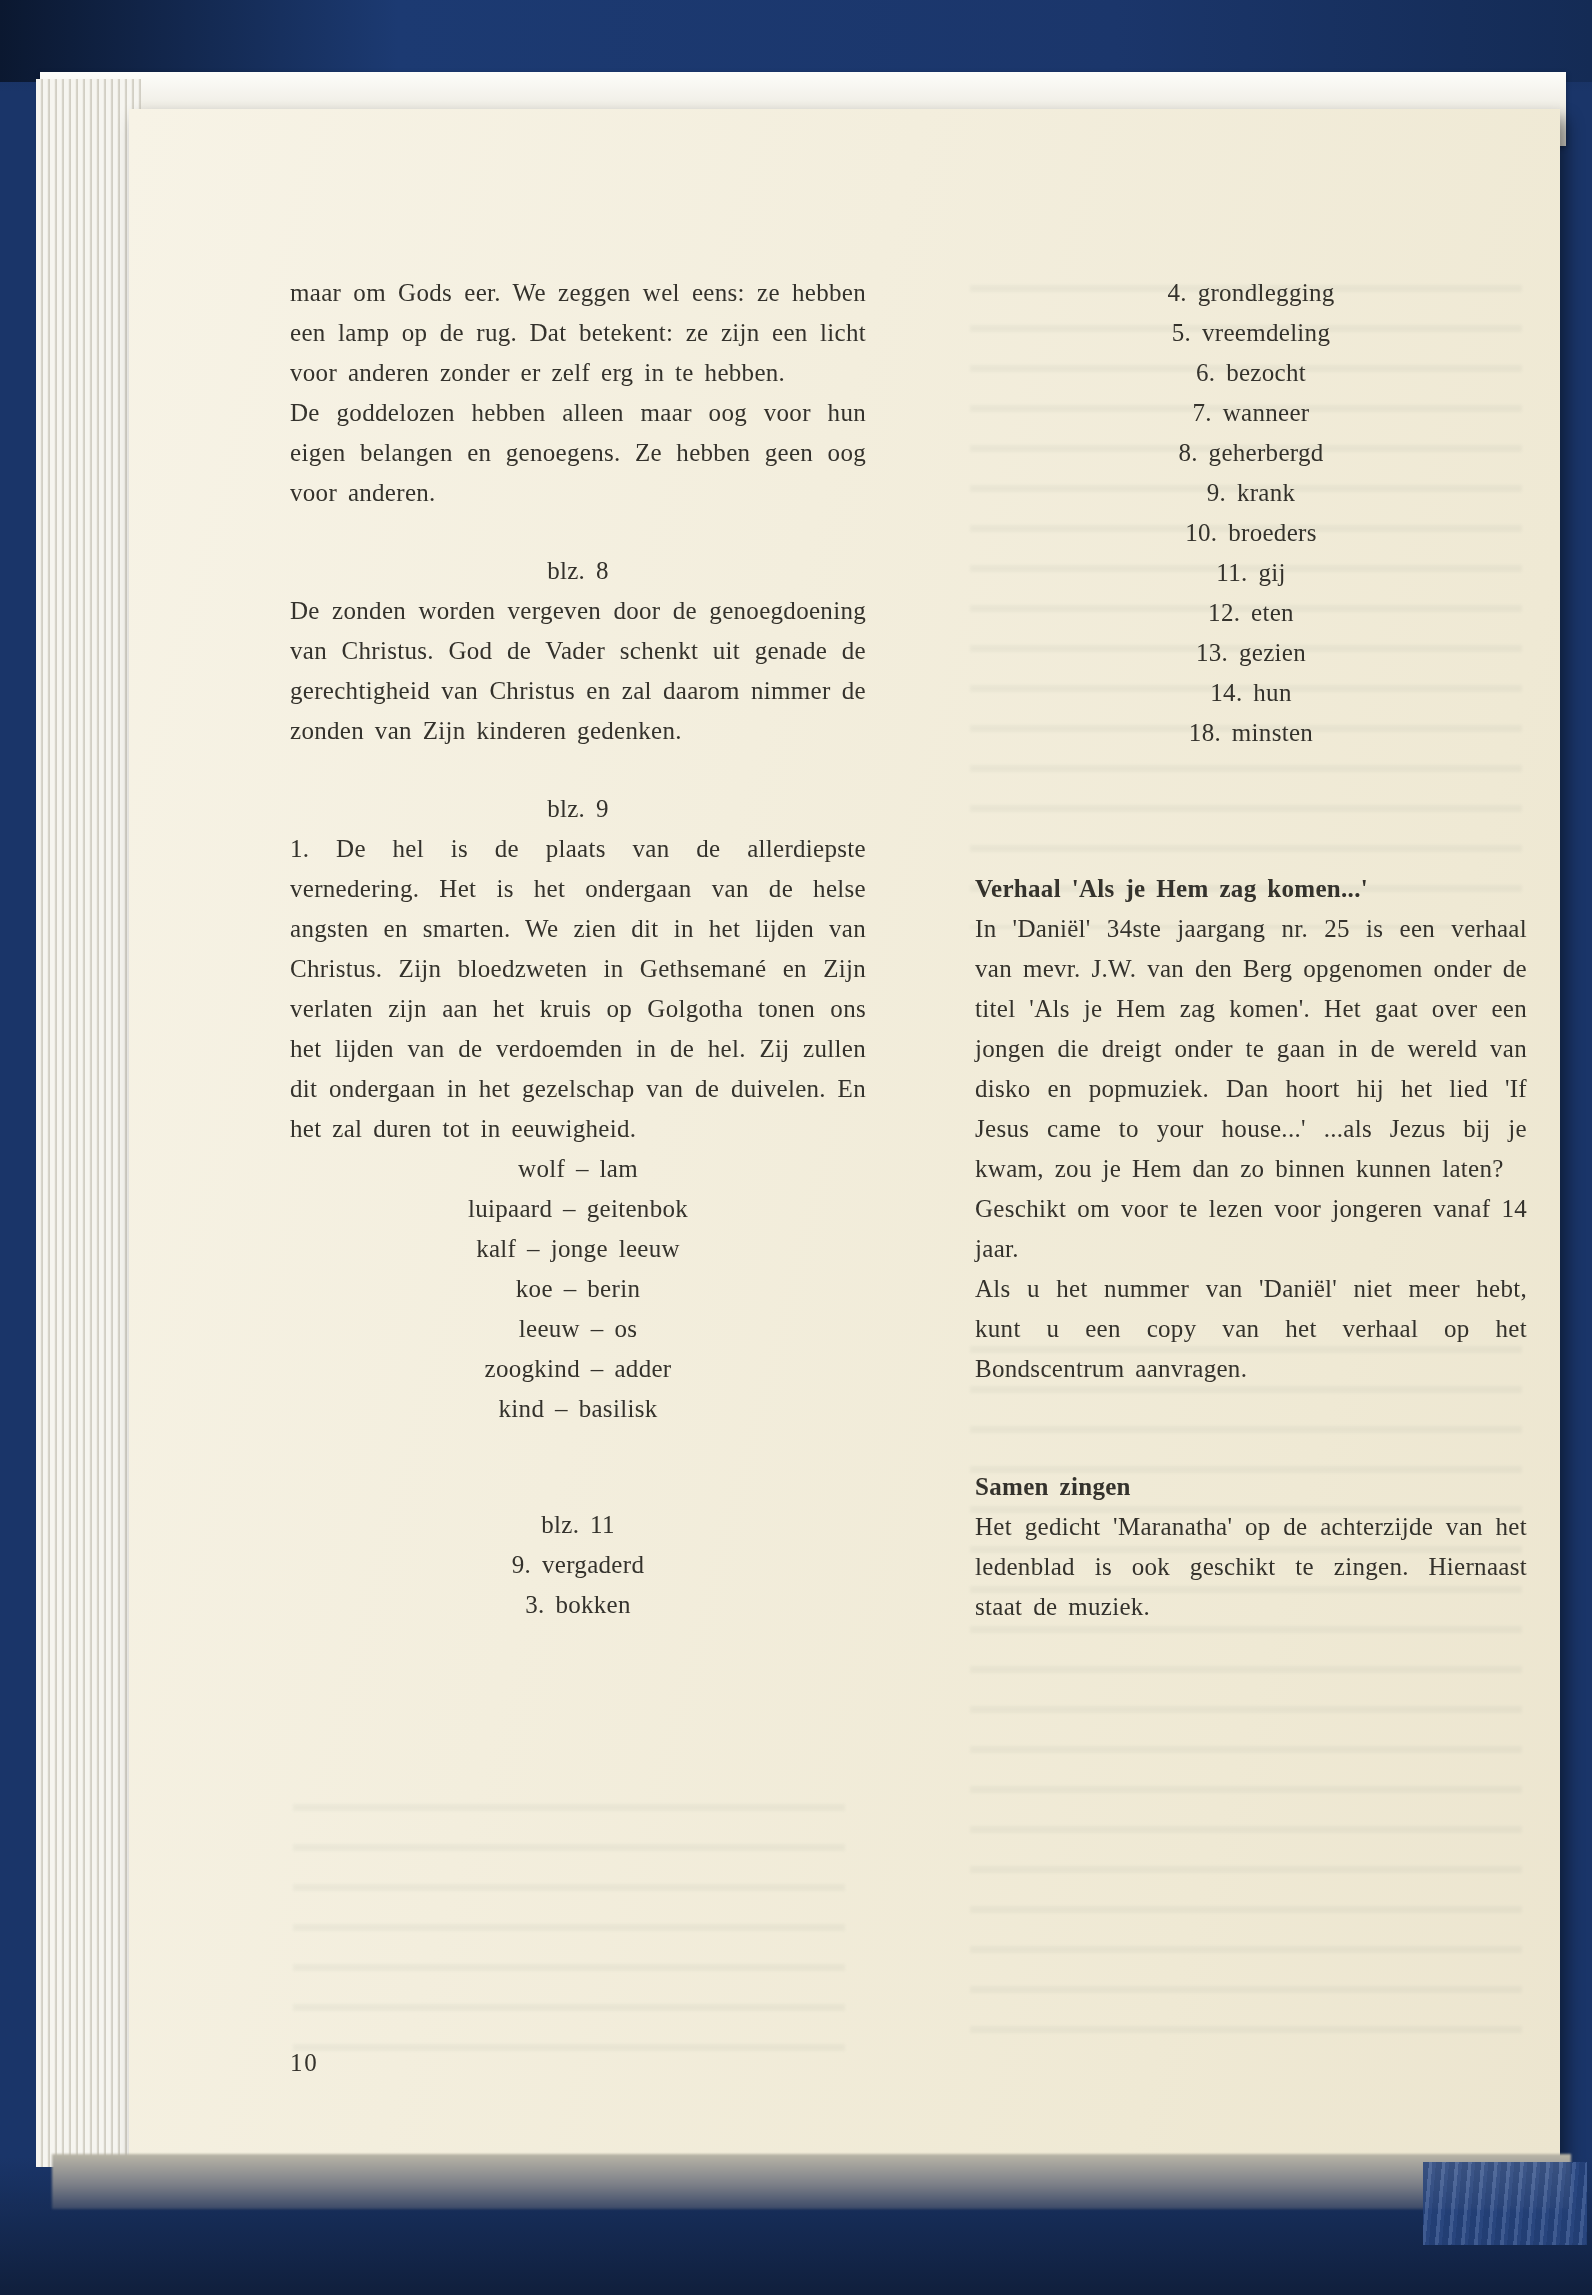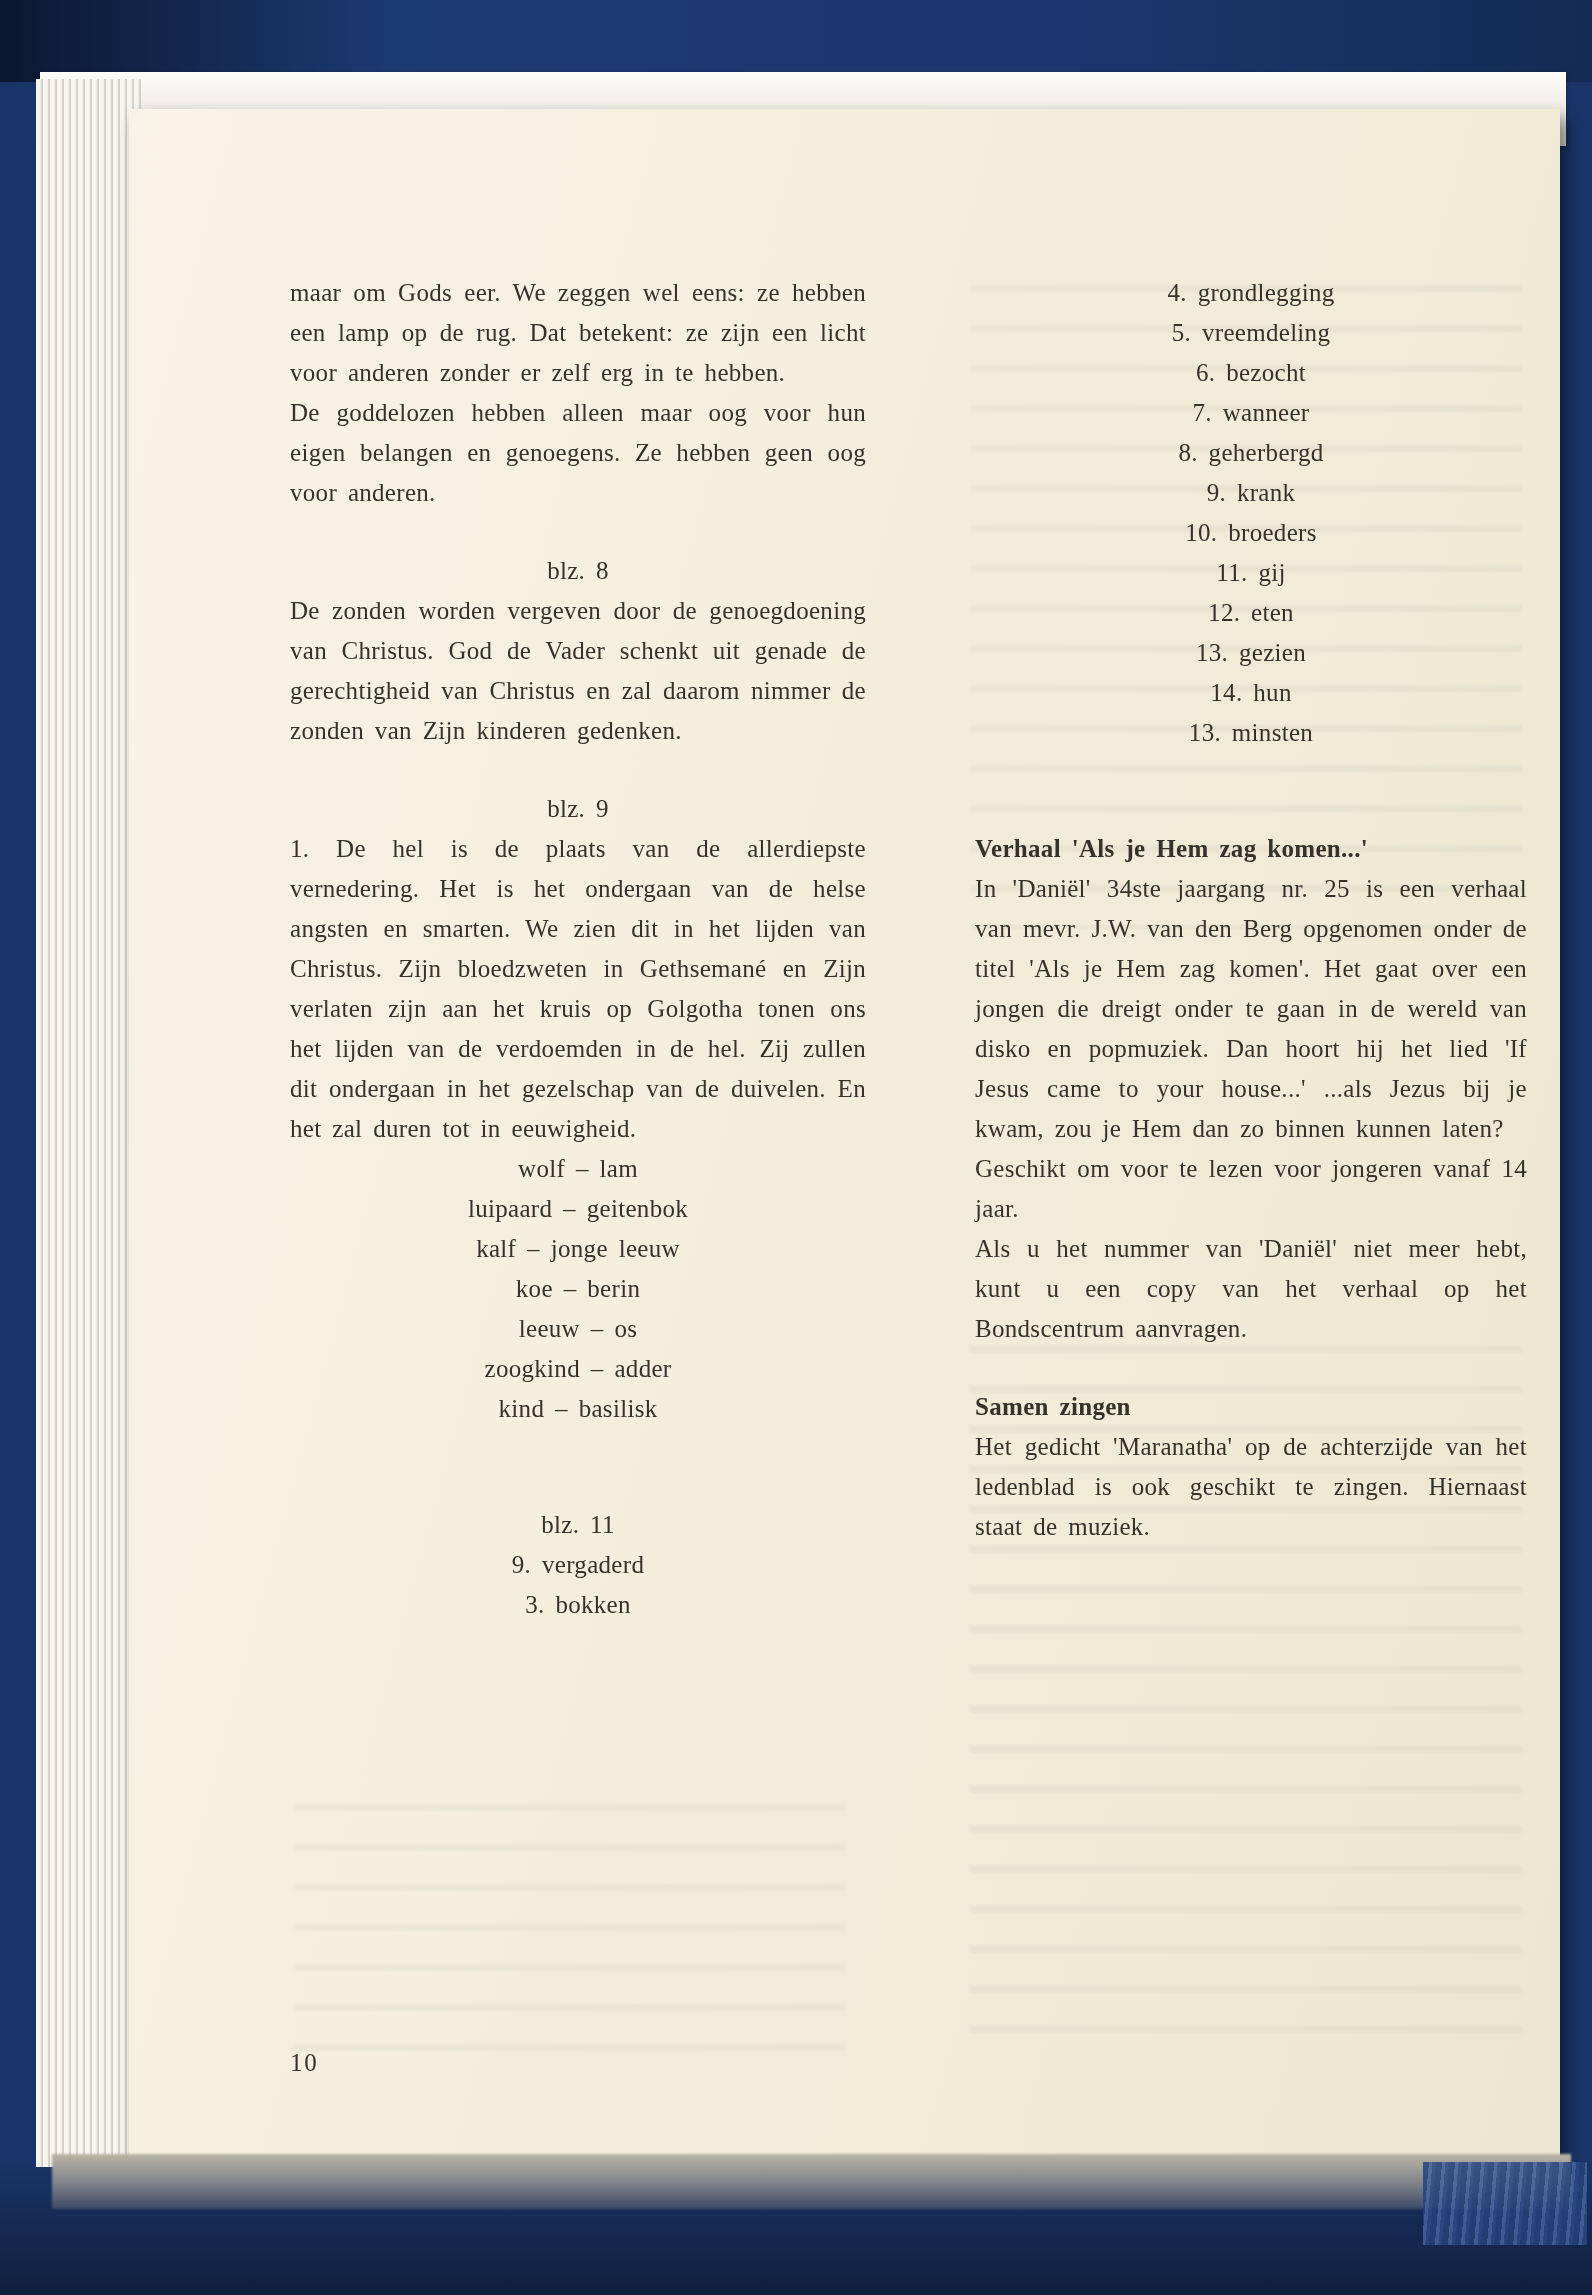--- a/index.html
+++ b/index.html
@@ -66,21 +66,21 @@
     position:absolute; top:164px;
     color:#34322c;
     font-size:25px; line-height:40px;
     word-spacing:4.3px; letter-spacing:0.3px;
   }
   .col-left  { left:161px; width:576px; }
   .col-right { left:846px; width:552px; }
 
   .blk.para    { text-align:justify; }
   .blk.line    { text-align:center; }
-  .blk.heading { font-weight:bold; text-align:left; }
+  .blk.heading { font-weight:bold; text-align:left;margin-top:40px; }
   .blk.spacer  { height:38px; }
 
   .page-number {
     position:absolute; left:161px; top:1940px;
     font-size:25px; color:#34322c; letter-spacing:1.7px;
   }
 </style>
 </head>
 <body>
 
@@ -124,21 +124,21 @@
         <div class="blk line">5. vreemdeling</div>
         <div class="blk line">6. bezocht</div>
         <div class="blk line">7. wanneer</div>
         <div class="blk line">8. geherbergd</div>
         <div class="blk line">9. krank</div>
         <div class="blk line">10. broeders</div>
         <div class="blk line">11. gij</div>
         <div class="blk line">12. eten</div>
         <div class="blk line">13. gezien</div>
         <div class="blk line">14. hun</div>
-        <div class="blk line">13. minsten</div>
+        <div class="blk line">18. minsten</div>
         <div class="blk spacer"></div>
         <div class="blk spacer"></div>
         <div class="blk heading">Verhaal 'Als je Hem zag komen...'</div>
         <div class="blk para">In 'Daniël' 34ste jaargang nr. 25 is een verhaal van mevr. J.W. van den Berg opgenomen onder de titel 'Als je Hem zag komen'. Het gaat over een jongen die dreigt onder te gaan in de wereld van disko en popmuziek. Dan hoort hij het lied 'If Jesus came to your house...' ...als Jezus bij je kwam, zou je Hem dan zo binnen kunnen laten?</div>
         <div class="blk para">Geschikt om voor te lezen voor jongeren vanaf 14 jaar.</div>
         <div class="blk para">Als u het nummer van 'Daniël' niet meer hebt, kunt u een copy van het verhaal op het Bondscentrum aanvragen.</div>
         <div class="blk spacer"></div>
         <div class="blk heading">Samen zingen</div>
         <div class="blk para">Het gedicht 'Maranatha' op de achterzijde van het ledenblad is ook geschikt te zingen. Hiernaast staat de muziek.</div>
       </div>

